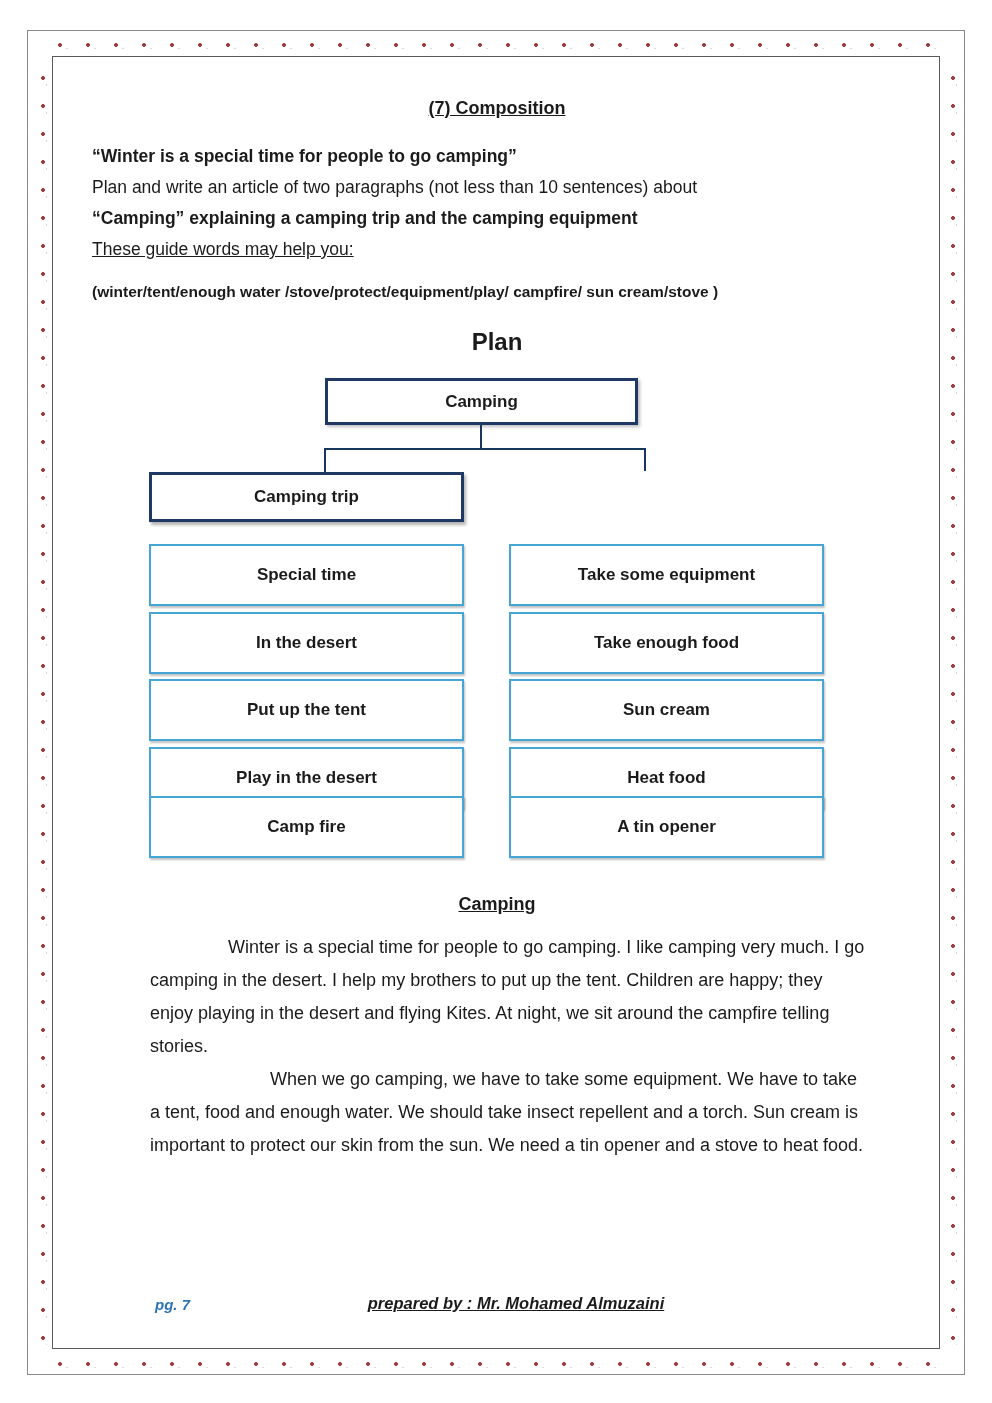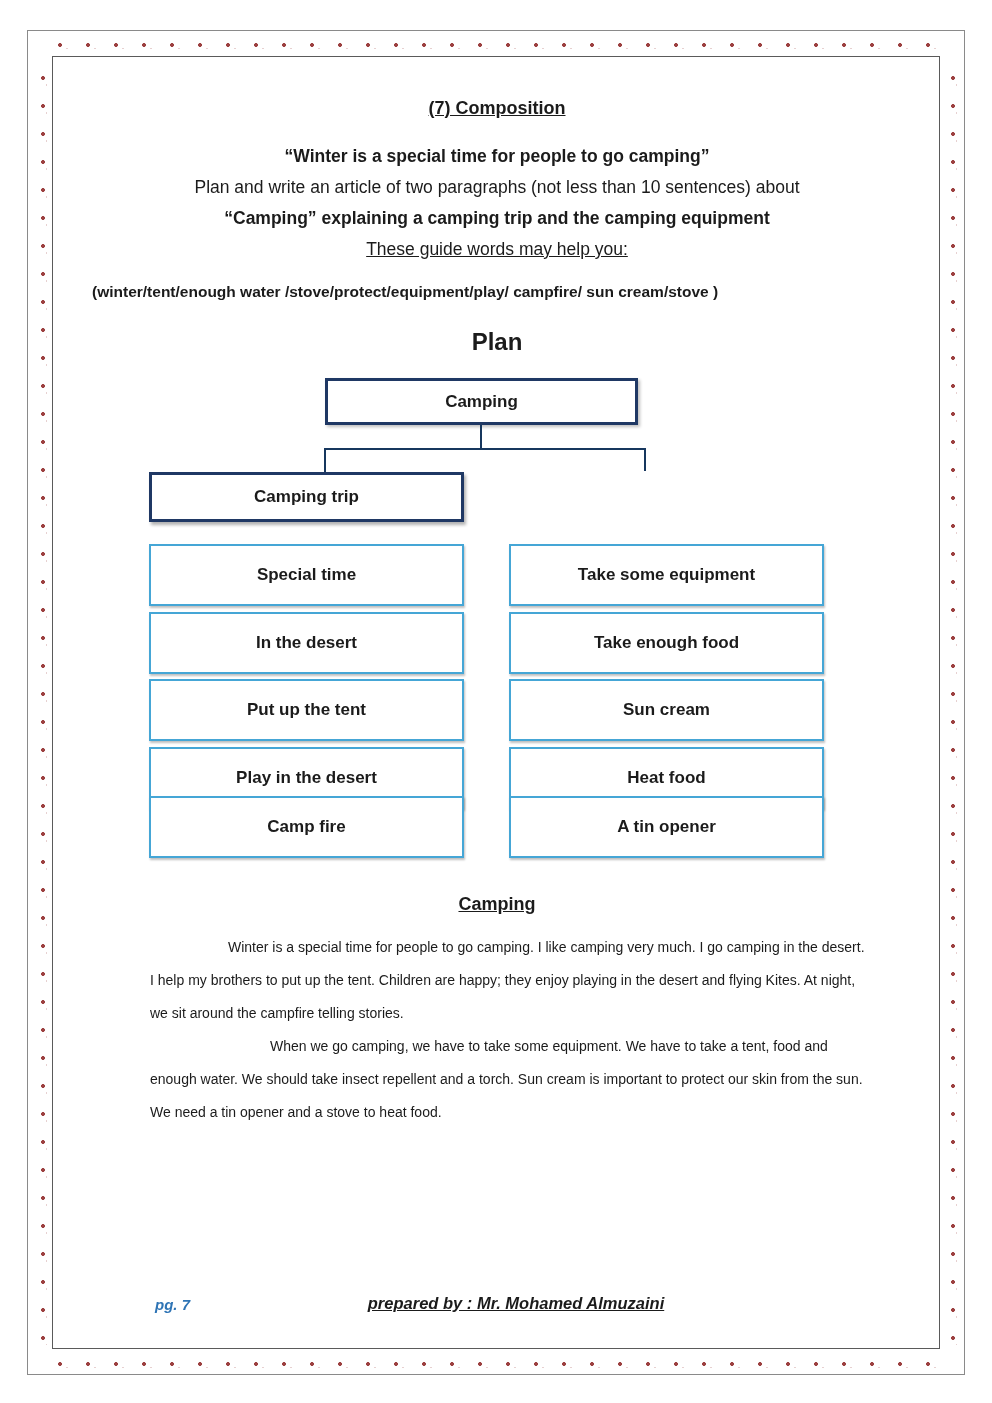--- a/index.html
+++ b/index.html
@@ -34,21 +34,21 @@
     background-repeat:repeat-y;
   }
   .orn-left { left:35px; } .orn-right { right:35px; }
 
   .content { position:absolute; left:58px; top:58px; right:58px; bottom:56px;
     padding:26px 32px 0 34px; }
 
   .title { text-align:center; font-weight:bold; font-size:18px;
     text-decoration:underline; margin:14px 0 22px; }
 
-  .intro p { margin:0; font-size:17.5px; line-height:31px;text-align:center; }
+  .intro p { margin:0; font-size:17.5px; line-height:31px; }
   .b { font-weight:bold; }
   .ul { text-decoration:underline; }
 
   .guide { font-weight:bold; font-size:15.5px; margin:15px 0 0; line-height:24px; }
 
   .plan-heading { text-align:center; font-size:24px; font-weight:bold; margin:24px 0 0; }
 
   .flowchart { position:relative; height:500px; margin-top:14px; }
   .fc-box { position:absolute; display:flex; align-items:center; justify-content:center;
     background:#ffffff; font-weight:bold; font-size:17px; text-align:center; box-sizing:border-box; }
@@ -63,21 +63,21 @@
   .row0 { top:174px; } .row1 { top:242px; } .row2 { top:309px; }
   .row3 { top:377px; } .row4 { top:426px; }
   .fc-line { position:absolute; background:#17375e; }
   .fc-v-root  { left:388px; top:55px; width:2px; height:24px; }
   .fc-h-split { left:232px; top:78px; width:322px; height:2px; }
   .fc-v-left  { left:232px; top:78px; width:2px; height:25px; }
   .fc-v-right { left:552px; top:78px; width:2px; height:23px; }
 
   .essay-heading { text-align:center; font-weight:bold; font-size:18px;
     text-decoration:underline; margin:24px 0 16px; }
-  .essay p { font-size:14px; line-height:33px; margin:0 32px 0 58px; }
+  .essay p { font-size:18px; line-height:33px; margin:0 32px 0 58px; }
   .essay .p1 { text-indent:78px; }
   .essay .p2 { text-indent:120px; }
 
   .footer-pg { position:absolute; left:155px; top:1296px; color:#2e74b5;
     font-style:italic; font-weight:bold; font-size:15px; }
   .footer-prepared { position:absolute; left:0; right:0; top:1294px; text-align:center;
     font-weight:bold; font-style:italic; font-size:16.5px; text-decoration:underline;
     transform:translateX(20px); }
 </style>
 </head>

